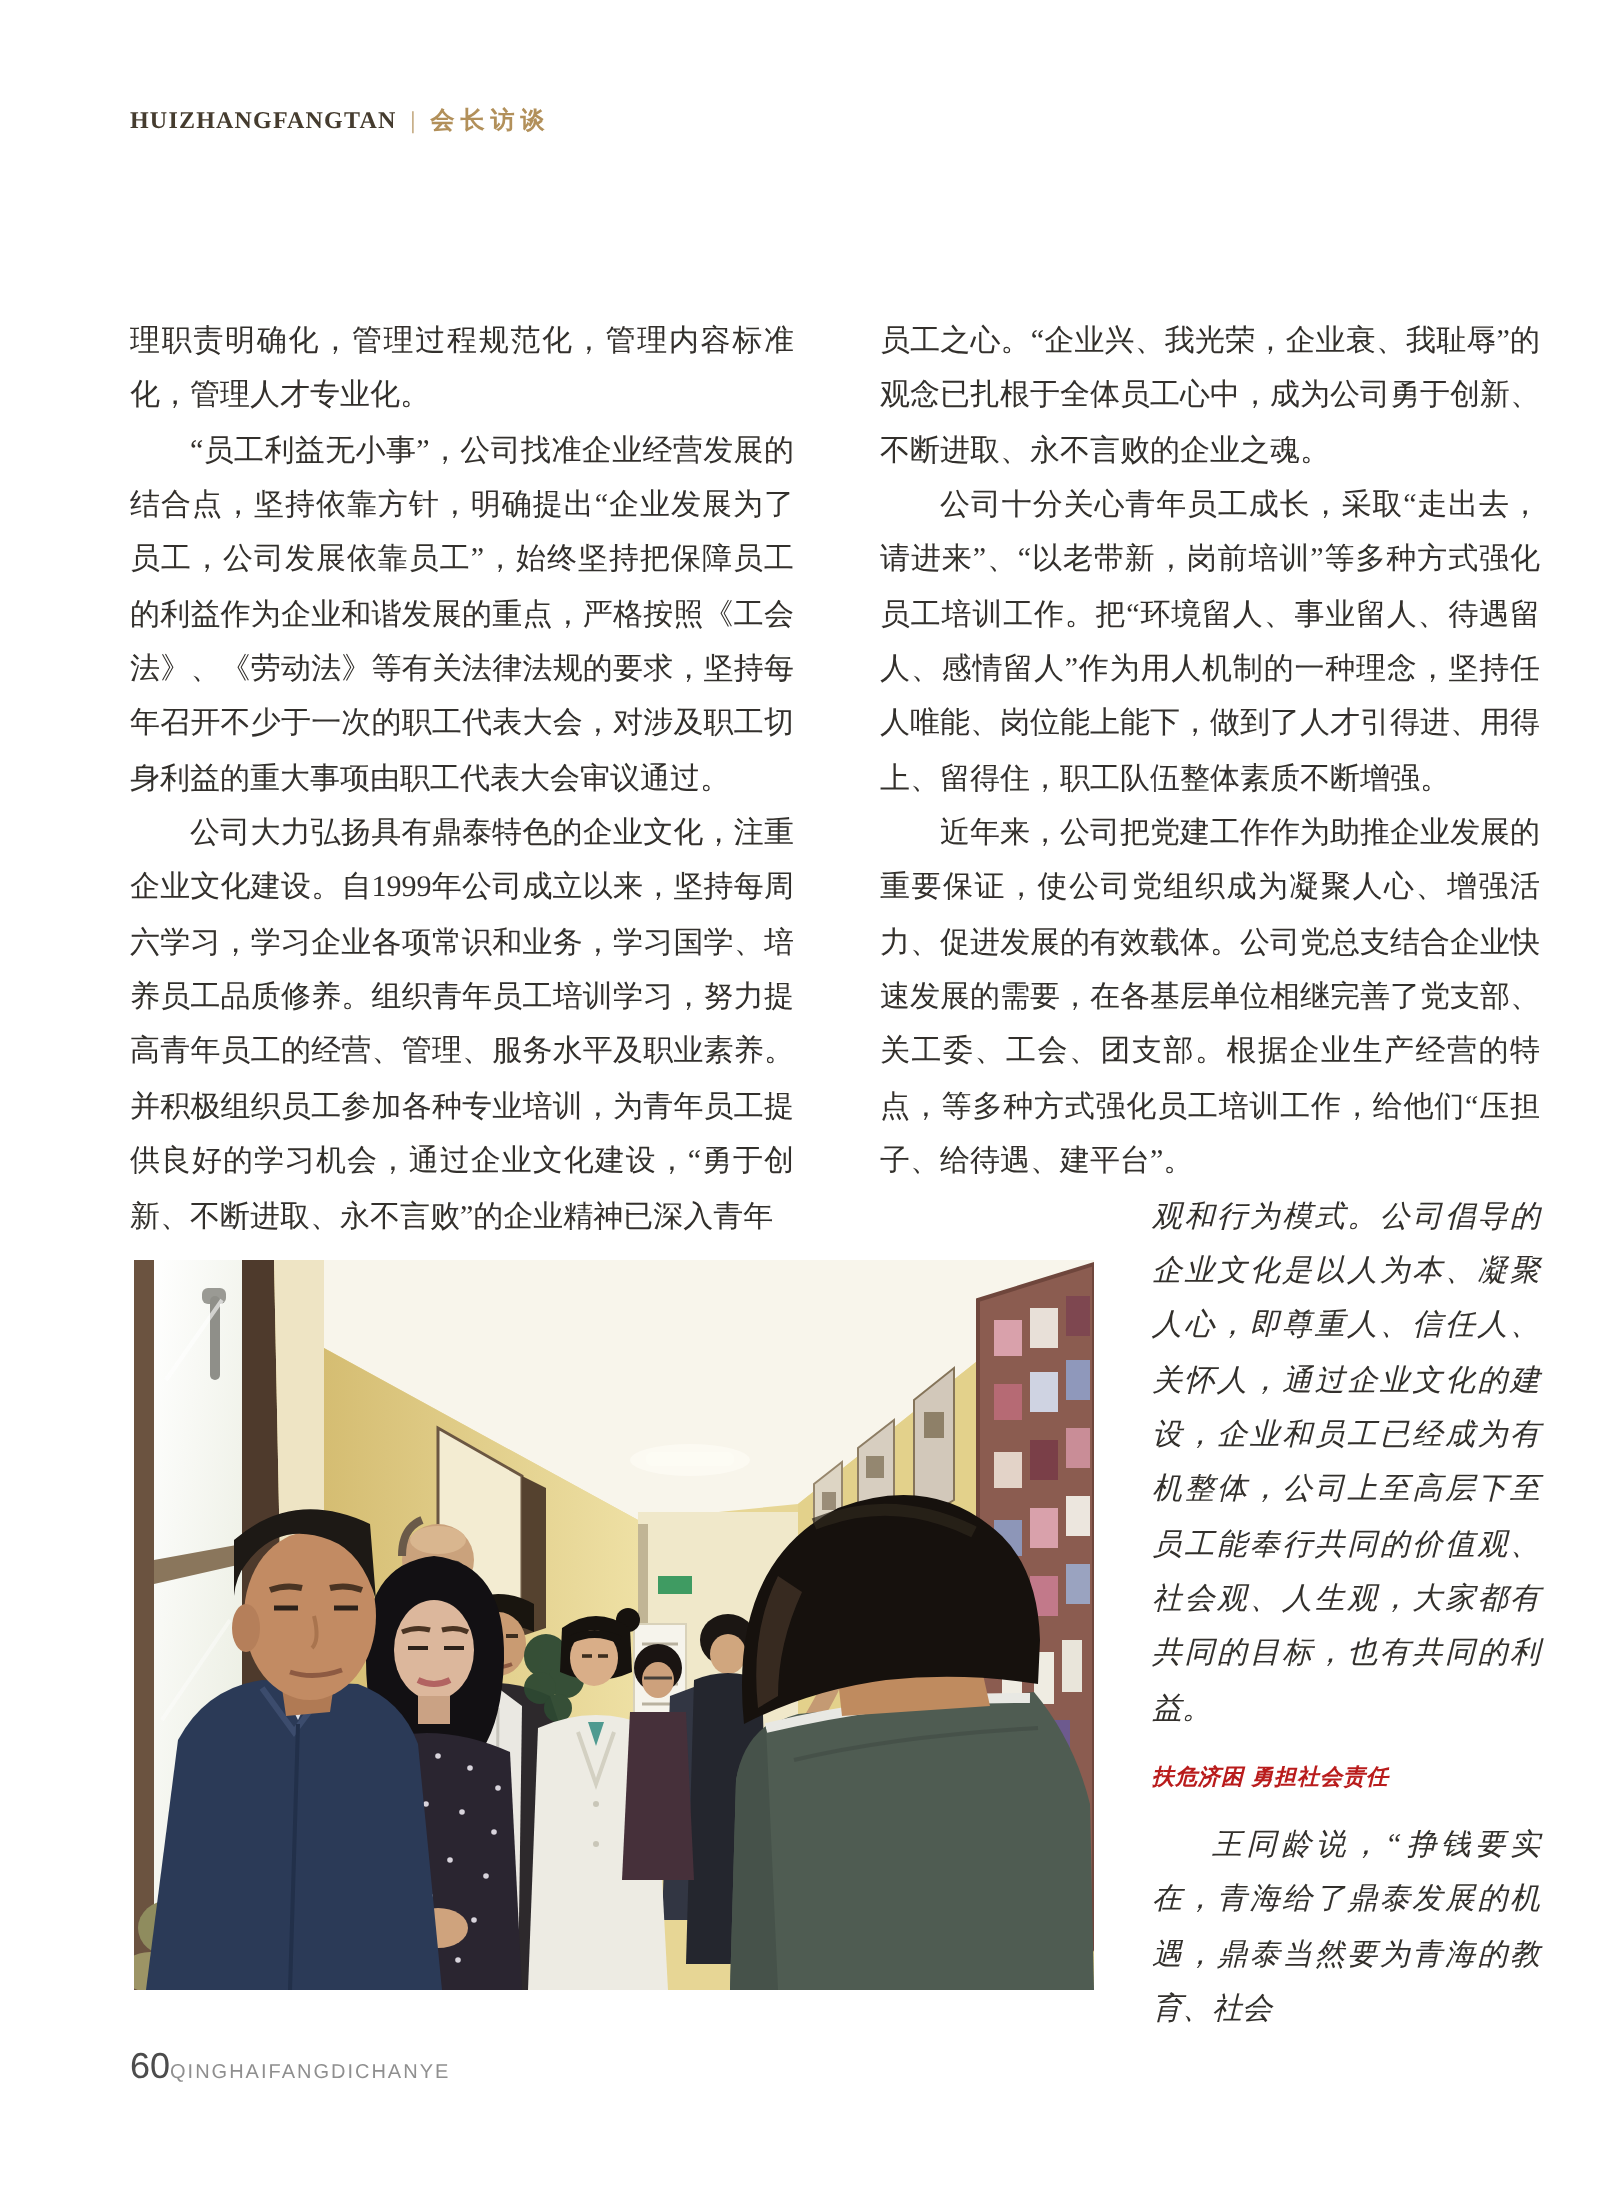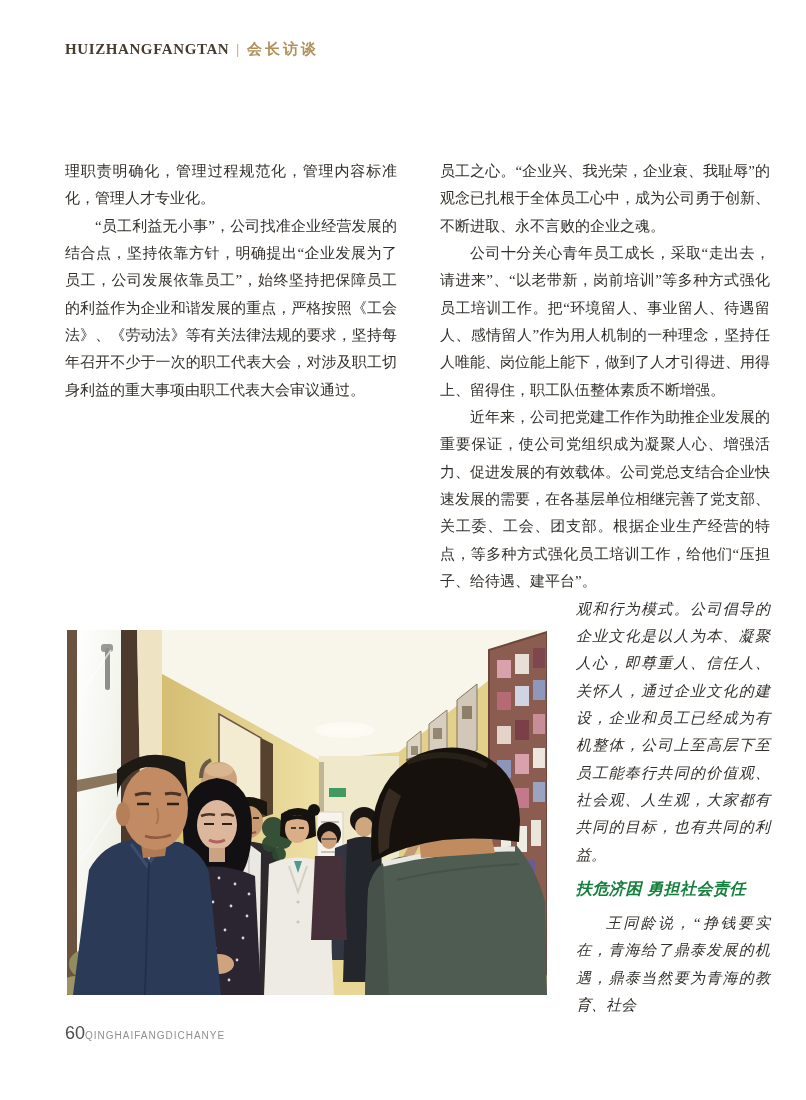--- a/index.html
+++ b/index.html
@@ -1,35 +1,35 @@
 <!DOCTYPE html>
 <html><head>
 <meta charset="utf-8">
 <style>
   html,body{margin:0;padding:0;background:#e9e9e9;}
   .page{
     position:relative;width:806px;height:1100px;margin:0 auto;background:#ffffff;
     font-family:"Liberation Serif","DejaVu Serif",serif;overflow:hidden;
   }
   
-  .header{position:absolute;left:65px;top:40px;font-size:15px;letter-spacing:0.6px;white-space:nowrap;}
+  .header{position:absolute;left:65px;top:52px;font-size:12px;letter-spacing:0.6px;white-space:nowrap;}
   .header .en{color:#453c2f;font-weight:bold;font-family:"Liberation Serif",serif;}
   .header .divider{color:#b2905a;margin:0 7px;font-weight:normal;}
   .header .cn{color:#b2905a;letter-spacing:3px;font-weight:bold;}
   
   .col{position:absolute;top:158px;width:332px;color:#33302c;font-size:15px;line-height:27.35px;
        text-align:justify;word-break:break-all;}
   .col-left{left:65px;}
   .col-right{left:420px;width:330px;margin-left:20px;}
   .col p{margin:0;}
   .col p.indent{text-indent:2em;}
   .wrap-region{margin-left:136px;font-style:italic;}
   .section-heading{
     font-family:"Liberation Sans","DejaVu Sans",sans-serif;font-weight:bold;
-    color:#15803d;font-size:16px;margin:9px 0 10px 0;letter-spacing:0.5px;line-height:22px;
+    color:#b91c1c;font-size:11px;margin:9px 0 10px 0;letter-spacing:0.5px;line-height:22px;
   }
   
   .photo-wrap{position:absolute;left:67px;top:630px;width:480px;height:365px;overflow:hidden;background:#d9c47c;}
   .photo-wrap svg{display:block;}
   
   .footer{position:absolute;left:65px;top:1023px;display:flex;align-items:baseline;}
   .footer .num{font-size:18px;color:#4c4c4c;font-family:"Liberation Sans",sans-serif;}
   .footer .slug{font-size:10px;color:#8f8f8f;letter-spacing:1px;font-family:"Liberation Sans",sans-serif;}
 </style>
 </head>
@@ -37,20 +37,21 @@
 
 <div class="page">
 
   <div class="header">
     <span class="en">HUIZHANGFANGTAN</span><span class="divider">|</span><span class="cn">会长访谈</span>
   </div>
 
   <div class="col col-left">
     <p>理职责明确化，管理过程规范化，管理内容标准化，管理人才专业化。</p>
     <p class="indent">“员工利益无小事”，公司找准企业经营发展的结合点，坚持依靠方针，明确提出“企业发展为了员工，公司发展依靠员工”，始终坚持把保障员工的利益作为企业和谐发展的重点，严格按照《工会法》、《劳动法》等有关法律法规的要求，坚持每年召开不少于一次的职工代表大会，对涉及职工切身利益的重大事项由职工代表大会审议通过。</p>
+    <p class="indent">公司大力弘扬具有鼎泰特色的企业文化，注重企业文化建设。自1999年公司成立以来，坚持每周六学习，学习企业各项常识和业务，学习国学、培养员工品质修养。组织青年员工培训学习，努力提高青年员工的经营、管理、服务水平及职业素养。并积极组织员工参加各种专业培训，为青年员工提供良好的学习机会，通过企业文化建设，“勇于创新、不断进取、永不言败”的企业精神已深入青年</p>
   </div>
 
   <div class="col col-right">
     <p>员工之心。“企业兴、我光荣，企业衰、我耻辱”的观念已扎根于全体员工心中，成为公司勇于创新、不断进取、永不言败的企业之魂。</p>
     <p class="indent">公司十分关心青年员工成长，采取“走出去，请进来”、“以老带新，岗前培训”等多种方式强化员工培训工作。把“环境留人、事业留人、待遇留人、感情留人”作为用人机制的一种理念，坚持任人唯能、岗位能上能下，做到了人才引得进、用得上、留得住，职工队伍整体素质不断增强。</p>
     <p class="indent">近年来，公司把党建工作作为助推企业发展的重要保证，使公司党组织成为凝聚人心、增强活力、促进发展的有效载体。公司党总支结合企业快速发展的需要，在各基层单位相继完善了党支部、关工委、工会、团支部。根据企业生产经营的特点，等多种方式强化员工培训工作，给他们“压担子、给待遇、建平台”。</p>
     <div class="wrap-region">
       <p>观和行为模式。公司倡导的企业文化是以人为本、凝聚人心，即尊重人、信任人、关怀人，通过企业文化的建设，企业和员工已经成为有机整体，公司上至高层下至员工能奉行共同的价值观、社会观、人生观，大家都有共同的目标，也有共同的利益。</p>
       <h3 class="section-heading">扶危济困 勇担社会责任</h3>
       <p class="indent">王同龄说，“挣钱要实在，青海给了鼎泰发展的机遇，鼎泰当然要为青海的教育、社会</p>

